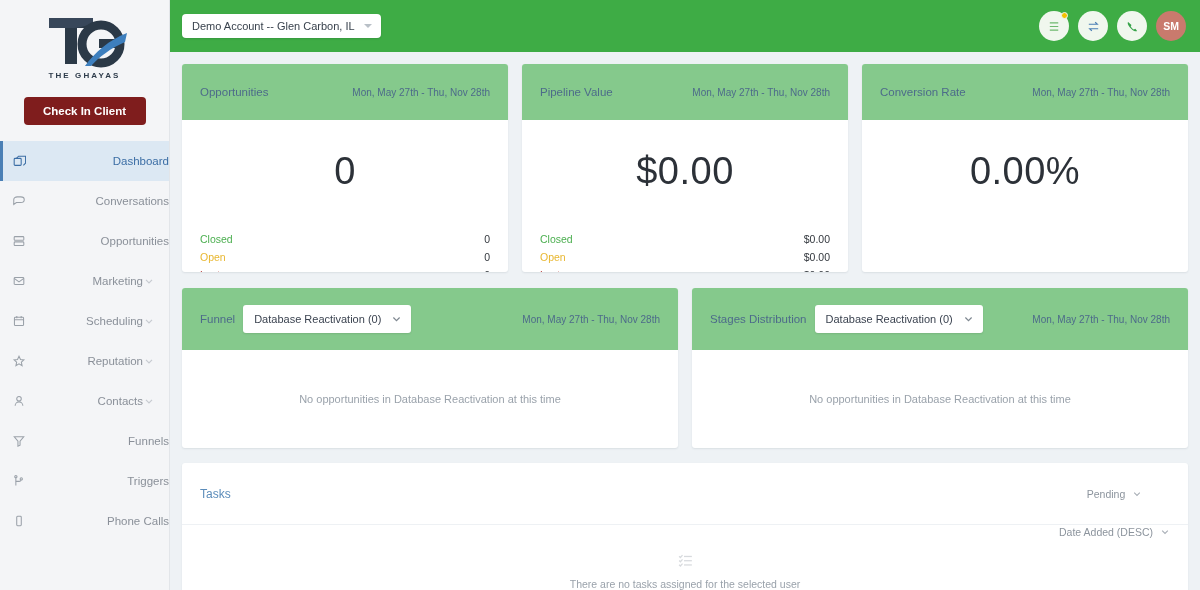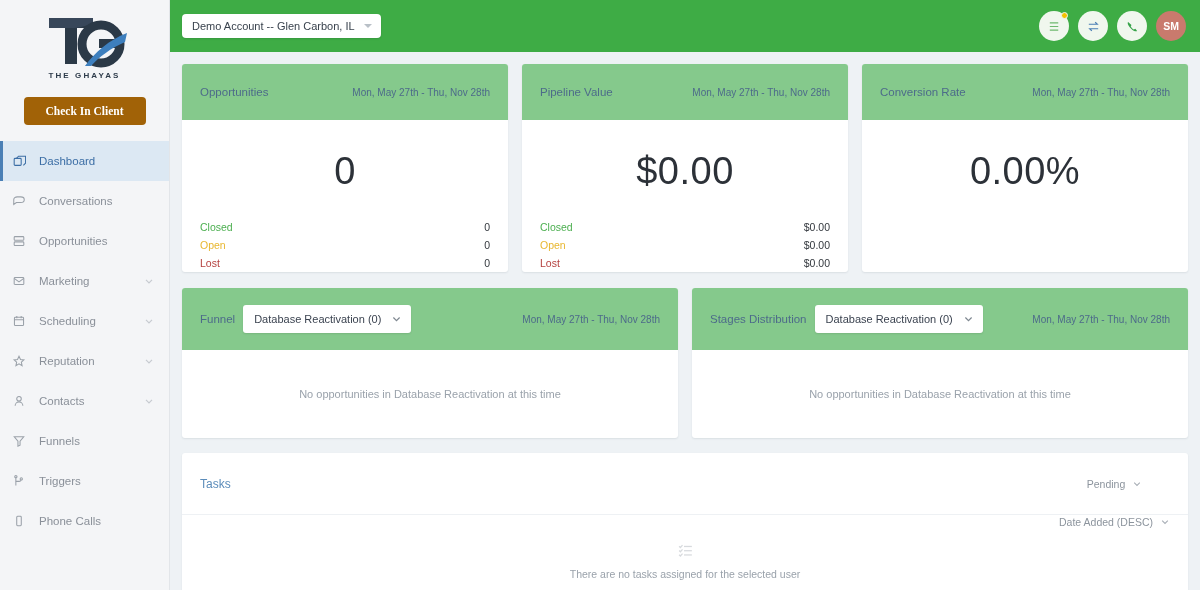--- a/index.html
+++ b/index.html
@@ -26,32 +26,32 @@
     align-items: center; justify-content: center;
     padding-top: 4px;
   }
   .logo-mark { width: 104px; height: 58px; display: block; }
   .logo-text {
     font-size: 8px; letter-spacing: 2.1px; color: #2d3b4a;
     font-weight: bold; margin-top: 1px;
   }
   .checkin-btn {
     display: block; margin: 9px auto 9px; width: 122px; height: 28px;
-    background: #a16207; color: #ffffff;
+    background: #7f1d1d; color: #ffffff;
     border: none; border-radius: 4px;
     font-size: 11.5px; font-weight: bold;
-    font-family: Liberation Serif, serif;
+    font-family: Liberation Sans, sans-serif;
     cursor: pointer; line-height: 28px; text-align: center;
   }
   .nav { margin-top: 16px; }
   .nav-item {
     display: flex; align-items: center;
     height: 40px; padding-left: 11px;
     color: #8a9099; font-size: 11.5px;
-    position: relative; cursor: pointer;
+    position: relative; cursor: pointer; text-align: right;
   }
   .nav-item .ico {
     width: 16px; height: 16px; flex: 0 0 16px;
     display: flex; align-items: center; justify-content: center;
     margin-right: 12px;
   }
   .nav-item .ico svg { width: 14px; height: 14px; display: block; }
   .nav-item.active {
     background: #dce8f3; color: #3c6ea5; font-weight: normal;
   }
@@ -129,21 +129,21 @@
   .card-title { font-size: 11.5px; color: #4d6b8a; }
   .card-head .spacer { flex: 1; }
   .card-date { font-size: 10px; color: #4d6b8a; white-space: nowrap; }
 
   .stat-body { height: 152px; padding: 10px 18px 12px; position: relative; }
   .big-number {
     text-align: center; font-size: 38px; color: #2c3138;
     font-weight: normal; line-height: 1; margin-top: 22px;
     letter-spacing: .5px;
   }
-  .breakdown { margin-top: 28px; }
+  .breakdown { margin-top: 40px; }
   .bd-row {
     display: flex; justify-content: space-between;
     font-size: 10.5px; line-height: 18px;
   }
   .bd-row .bd-val { color: #33383e; }
   .bd-closed .bd-lbl { color: #4caf50; }
   .bd-open   .bd-lbl { color: #e8b730; }
   .bd-lost   .bd-lbl { color: #b5413f; }
 
   
@@ -161,21 +161,21 @@
     position: relative; cursor: pointer;
     box-shadow: 0 1px 2px rgba(0,0,0,.10);
     white-space: nowrap;
   }
   .mini-select .chev-ic {
     position: absolute; right: 9px; top: 50%;
     transform: translateY(-50%);
   }
   .mini-select .chev-ic svg { width: 11px; height: 11px; display: block; }
   .panel-body {
-    height: 88px; display: flex;
+    height: 98px; display: flex;
     align-items: center; justify-content: center;
   }
   .panel-empty { font-size: 11px; color: #9aa2ab; }
 
   
   .tasks-card {
     margin: 0 12px; background: #ffffff; border-radius: 3px;
     box-shadow: 0 1px 2px rgba(40,60,80,.10); overflow: hidden;
   }
   .tasks-head {

